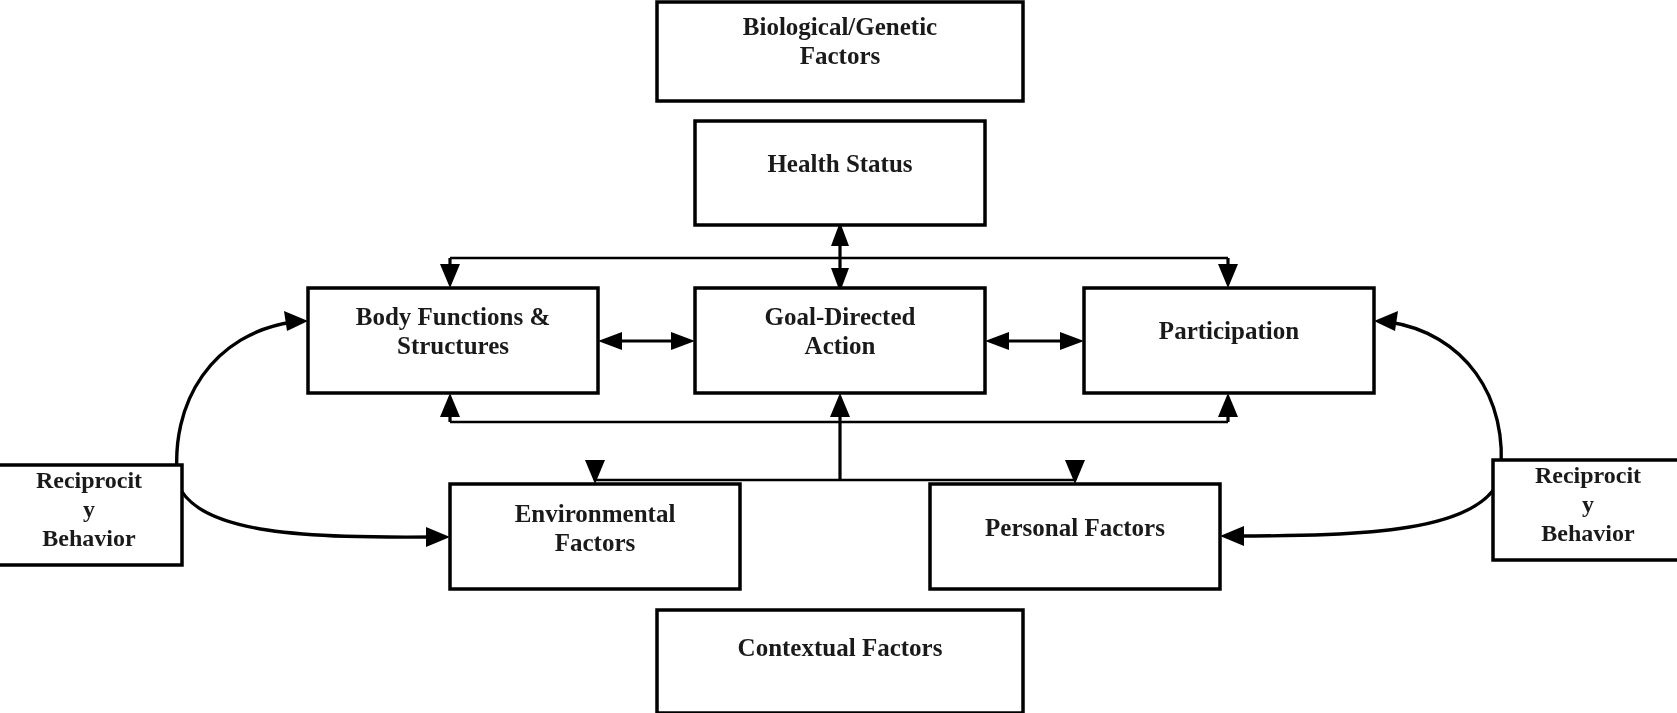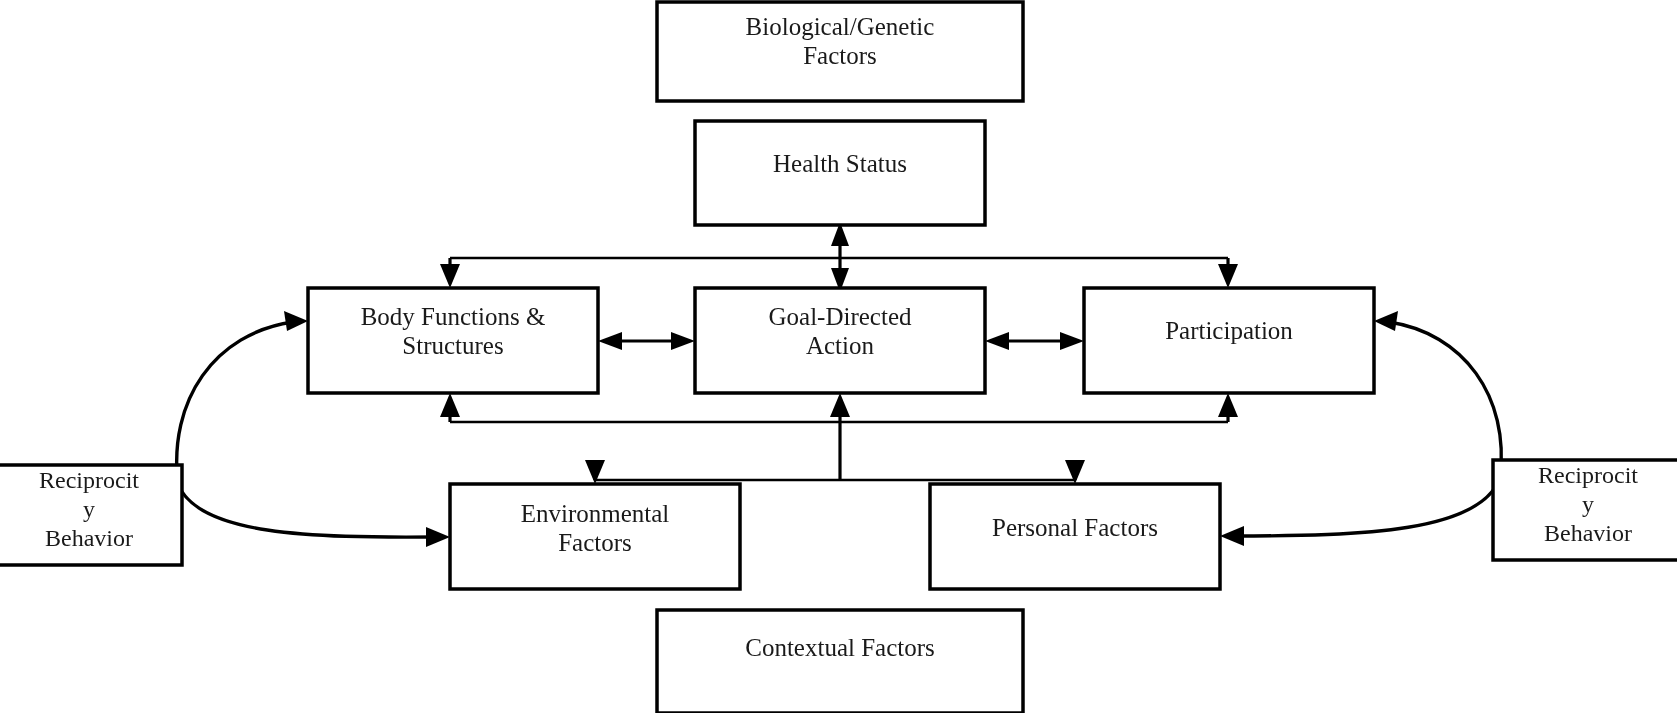--- a/index.html
+++ b/index.html
@@ -11,20 +11,21 @@
     width: 1677px;
     height: 713px;
     font-family: "Liberation Serif", "DejaVu Serif", serif;
     overflow: hidden;
     position: relative;
   }
   #diagram-root {
     position: relative;
     width: 1677px;
     height: 713px;
+    font-weight: bold;
   }
   svg.diagram-canvas {
     position: absolute;
     top: 0;
     left: 0;
     width: 1677px;
     height: 713px;
     display: block;
   }
   .node-rect {

